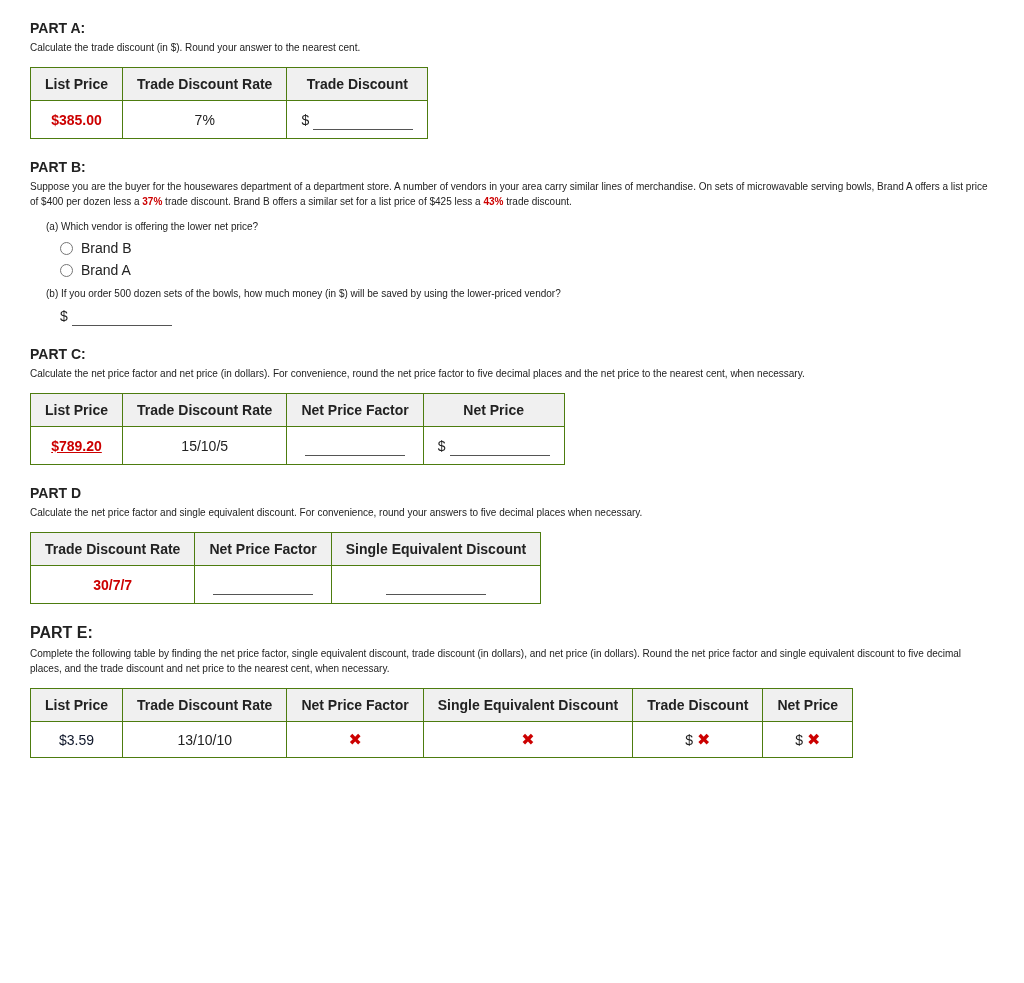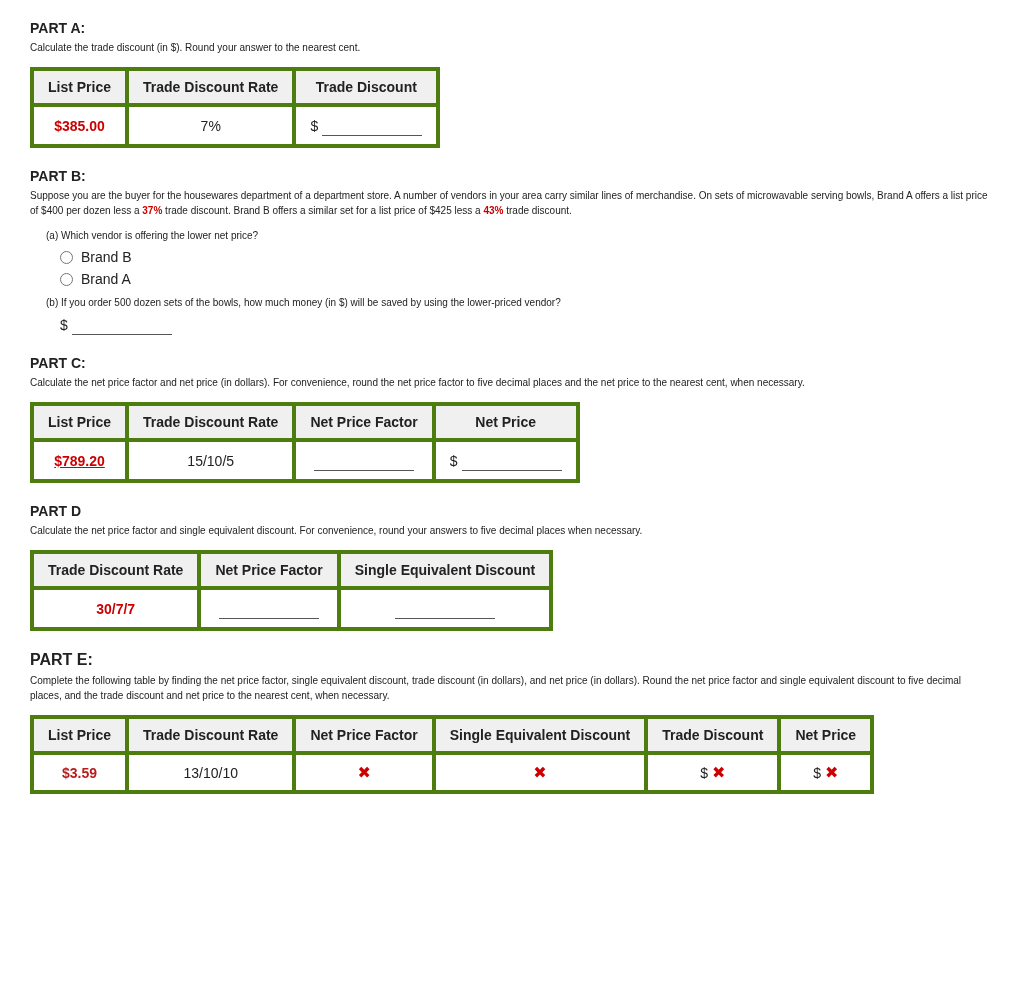--- a/index.html
+++ b/index.html
@@ -20,21 +20,21 @@
       margin-bottom: 12px;
       font-size: 10px;
       line-height: 1.5;
     }
     .red { color: #cc0000; font-weight: bold; }
     table {
       border-collapse: collapse;
       margin-bottom: 16px;
     }
     table th, table td {
-      border: 4px solid #4d7c0f;
+      border: 1px solid #4d7c0f;
       padding: 8px 14px;
       text-align: center;
       font-size: 14px;
     }
     table th {
       background: #f0f0f0;
       font-weight: bold;
     }
     .input-line {
       border: none;
@@ -200,21 +200,21 @@
         <th>List Price</th>
         <th>Trade Discount Rate</th>
         <th>Net Price Factor</th>
         <th>Single Equivalent Discount</th>
         <th>Trade Discount</th>
         <th>Net Price</th>
       </tr>
     </thead>
     <tbody>
       <tr>
-        <td style="color:#b91c1c; font-weight:bold;">$3.59</td>
+        <td style="color:#0f172a; font-weight:normal;">$3.59</td>
         <td>13/10/10</td>
         <td style="text-align:center;">
           <span class="x-mark">✖</span>
         </td>
         <td style="text-align:center;">
           <span class="x-mark">✖</span>
         </td>
         <td>
           <div class="dollar-wrap">
             <span>$</span>

